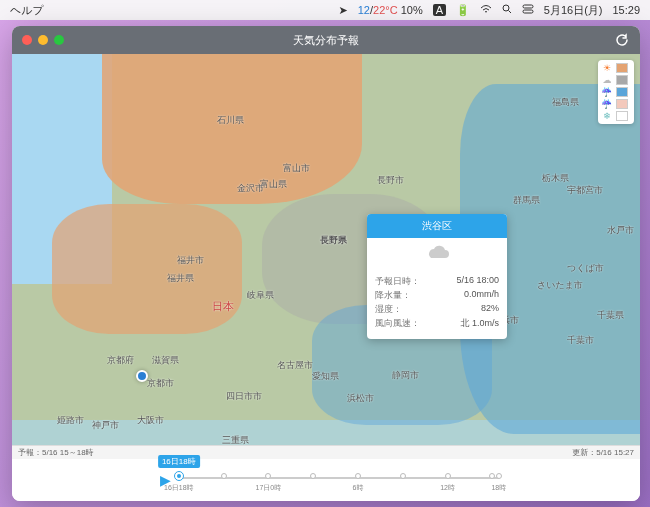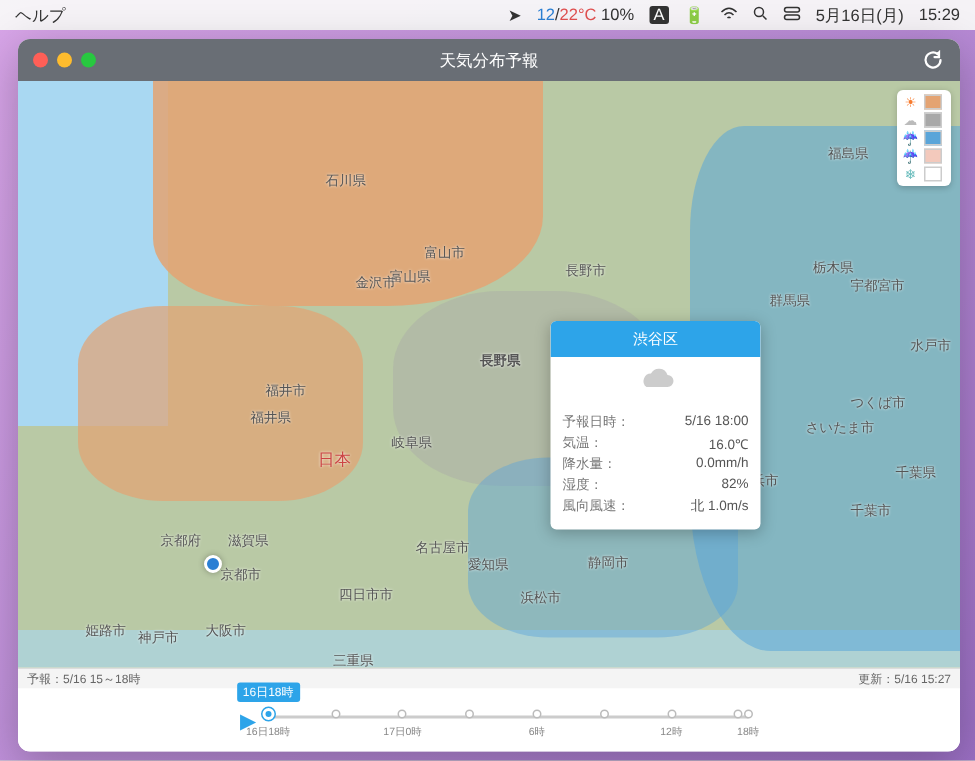--- a/index.html
+++ b/index.html
@@ -222,21 +222,21 @@
         <div class="city-label" style="left: 540px; top: 42px;">福島県</div>
         <div class="city-label" style="left: 530px; top: 118px;">栃木県</div>
         <div class="city-label" style="left: 555px; top: 130px;">宇都宮市</div>
         <div class="city-label" style="left: 474px; top: 140px; margin-left: 27px;">群馬県</div>
         <div class="city-label" style="left: 465px; top: 160px;">前橋市</div>
         <div class="city-label" style="left: 595px; top: 170px;">水戸市</div>
         <div class="city-label" style="left: 308px; top: 180px; font-weight: bold;">長野県</div>
         <div class="city-label" style="left: 555px; top: 208px;">つくば市</div>
         <div class="city-label" style="left: 165px; top: 200px;">福井市</div>
         <div class="city-label" style="left: 155px; top: 218px;">福井県</div>
-        <div class="city-label" style="left: 249px; top: 235px;">岐阜県</div>
+        <div class="city-label" style="left: 235px; top: 235px;">岐阜県</div>
         <div class="city-label" style="left: 525px; top: 225px;">さいたま市</div>
         <div class="city-label" style="left: 555px; top: 250px; margin-top: 30px;">千葉市</div>
         <div class="city-label" style="left: 480px; top: 260px;">横浜市</div>
         <div class="city-label" style="left: 140px; top: 300px;">滋賀県</div>
         <div class="city-label" style="left: 95px; top: 300px;">京都府</div>
         <div class="city-label" style="left: 135px; top: 323px;">京都市</div>
         <div class="city-label" style="left: 265px; top: 305px;">名古屋市</div>
         <div class="city-label" style="left: 214px; top: 336px;">四日市市</div>
         <div class="city-label" style="left: 300px; top: 316px;">愛知県</div>
         <div class="city-label" style="left: 380px; top: 315px;">静岡市</div>
@@ -254,24 +254,20 @@
       <div class="popup-header">渋谷区</div>
       <div class="popup-icon">
         <svg width="28" height="18" viewBox="0 0 28 18">
             <path d="M8 14h14a4 4 0 0 0 0-8 6 6 0 0 0-11-1 5 5 0 0 0-3 9z" fill="#ccc"></path>
           </svg>
       </div>
       <div class="popup-body" id="popup-rows">
           <div class="popup-row">
             <span class="k">予報日時：</span>
             <span>5/16 18:00</span>
-          </div>
-          <div class="popup-row">
-            <span class="k">気温：</span>
-            <span>16.0℃</span>
           </div>
           <div class="popup-row">
             <span class="k">降水量：</span>
             <span>0.0mm/h</span>
           </div>
           <div class="popup-row">
             <span class="k">湿度：</span>
             <span>82%</span>
           </div>
           <div class="popup-row">

